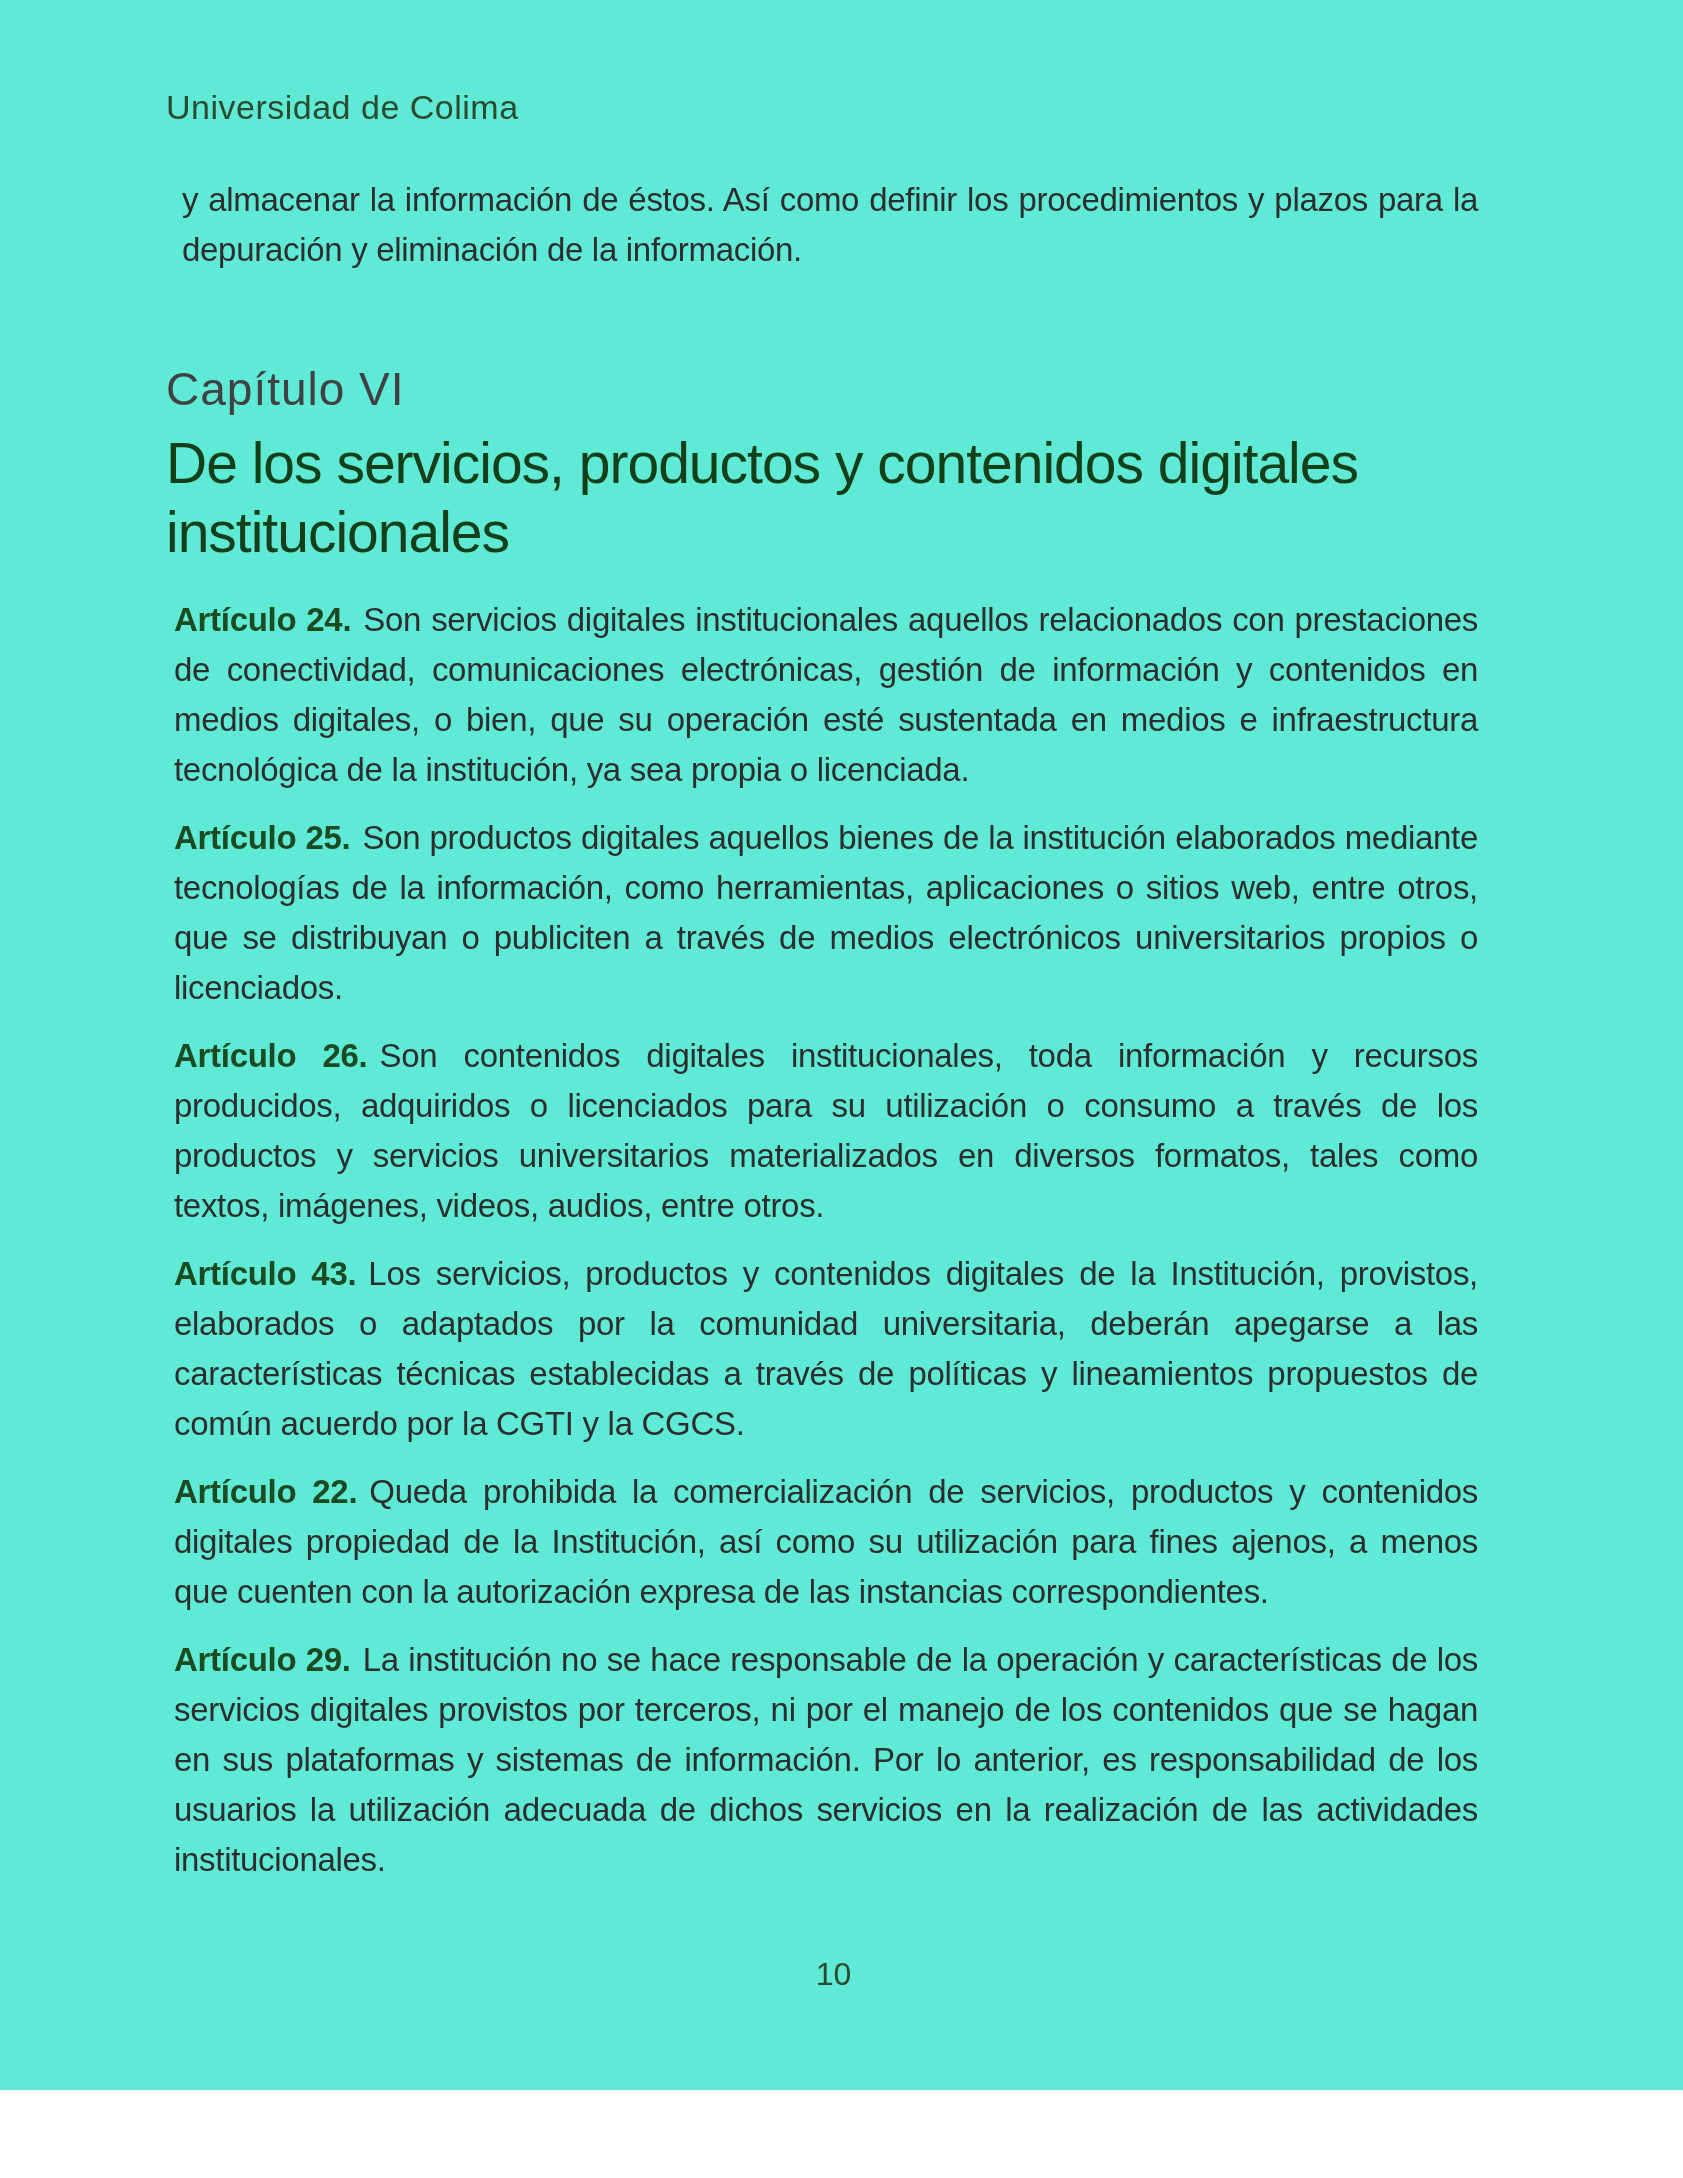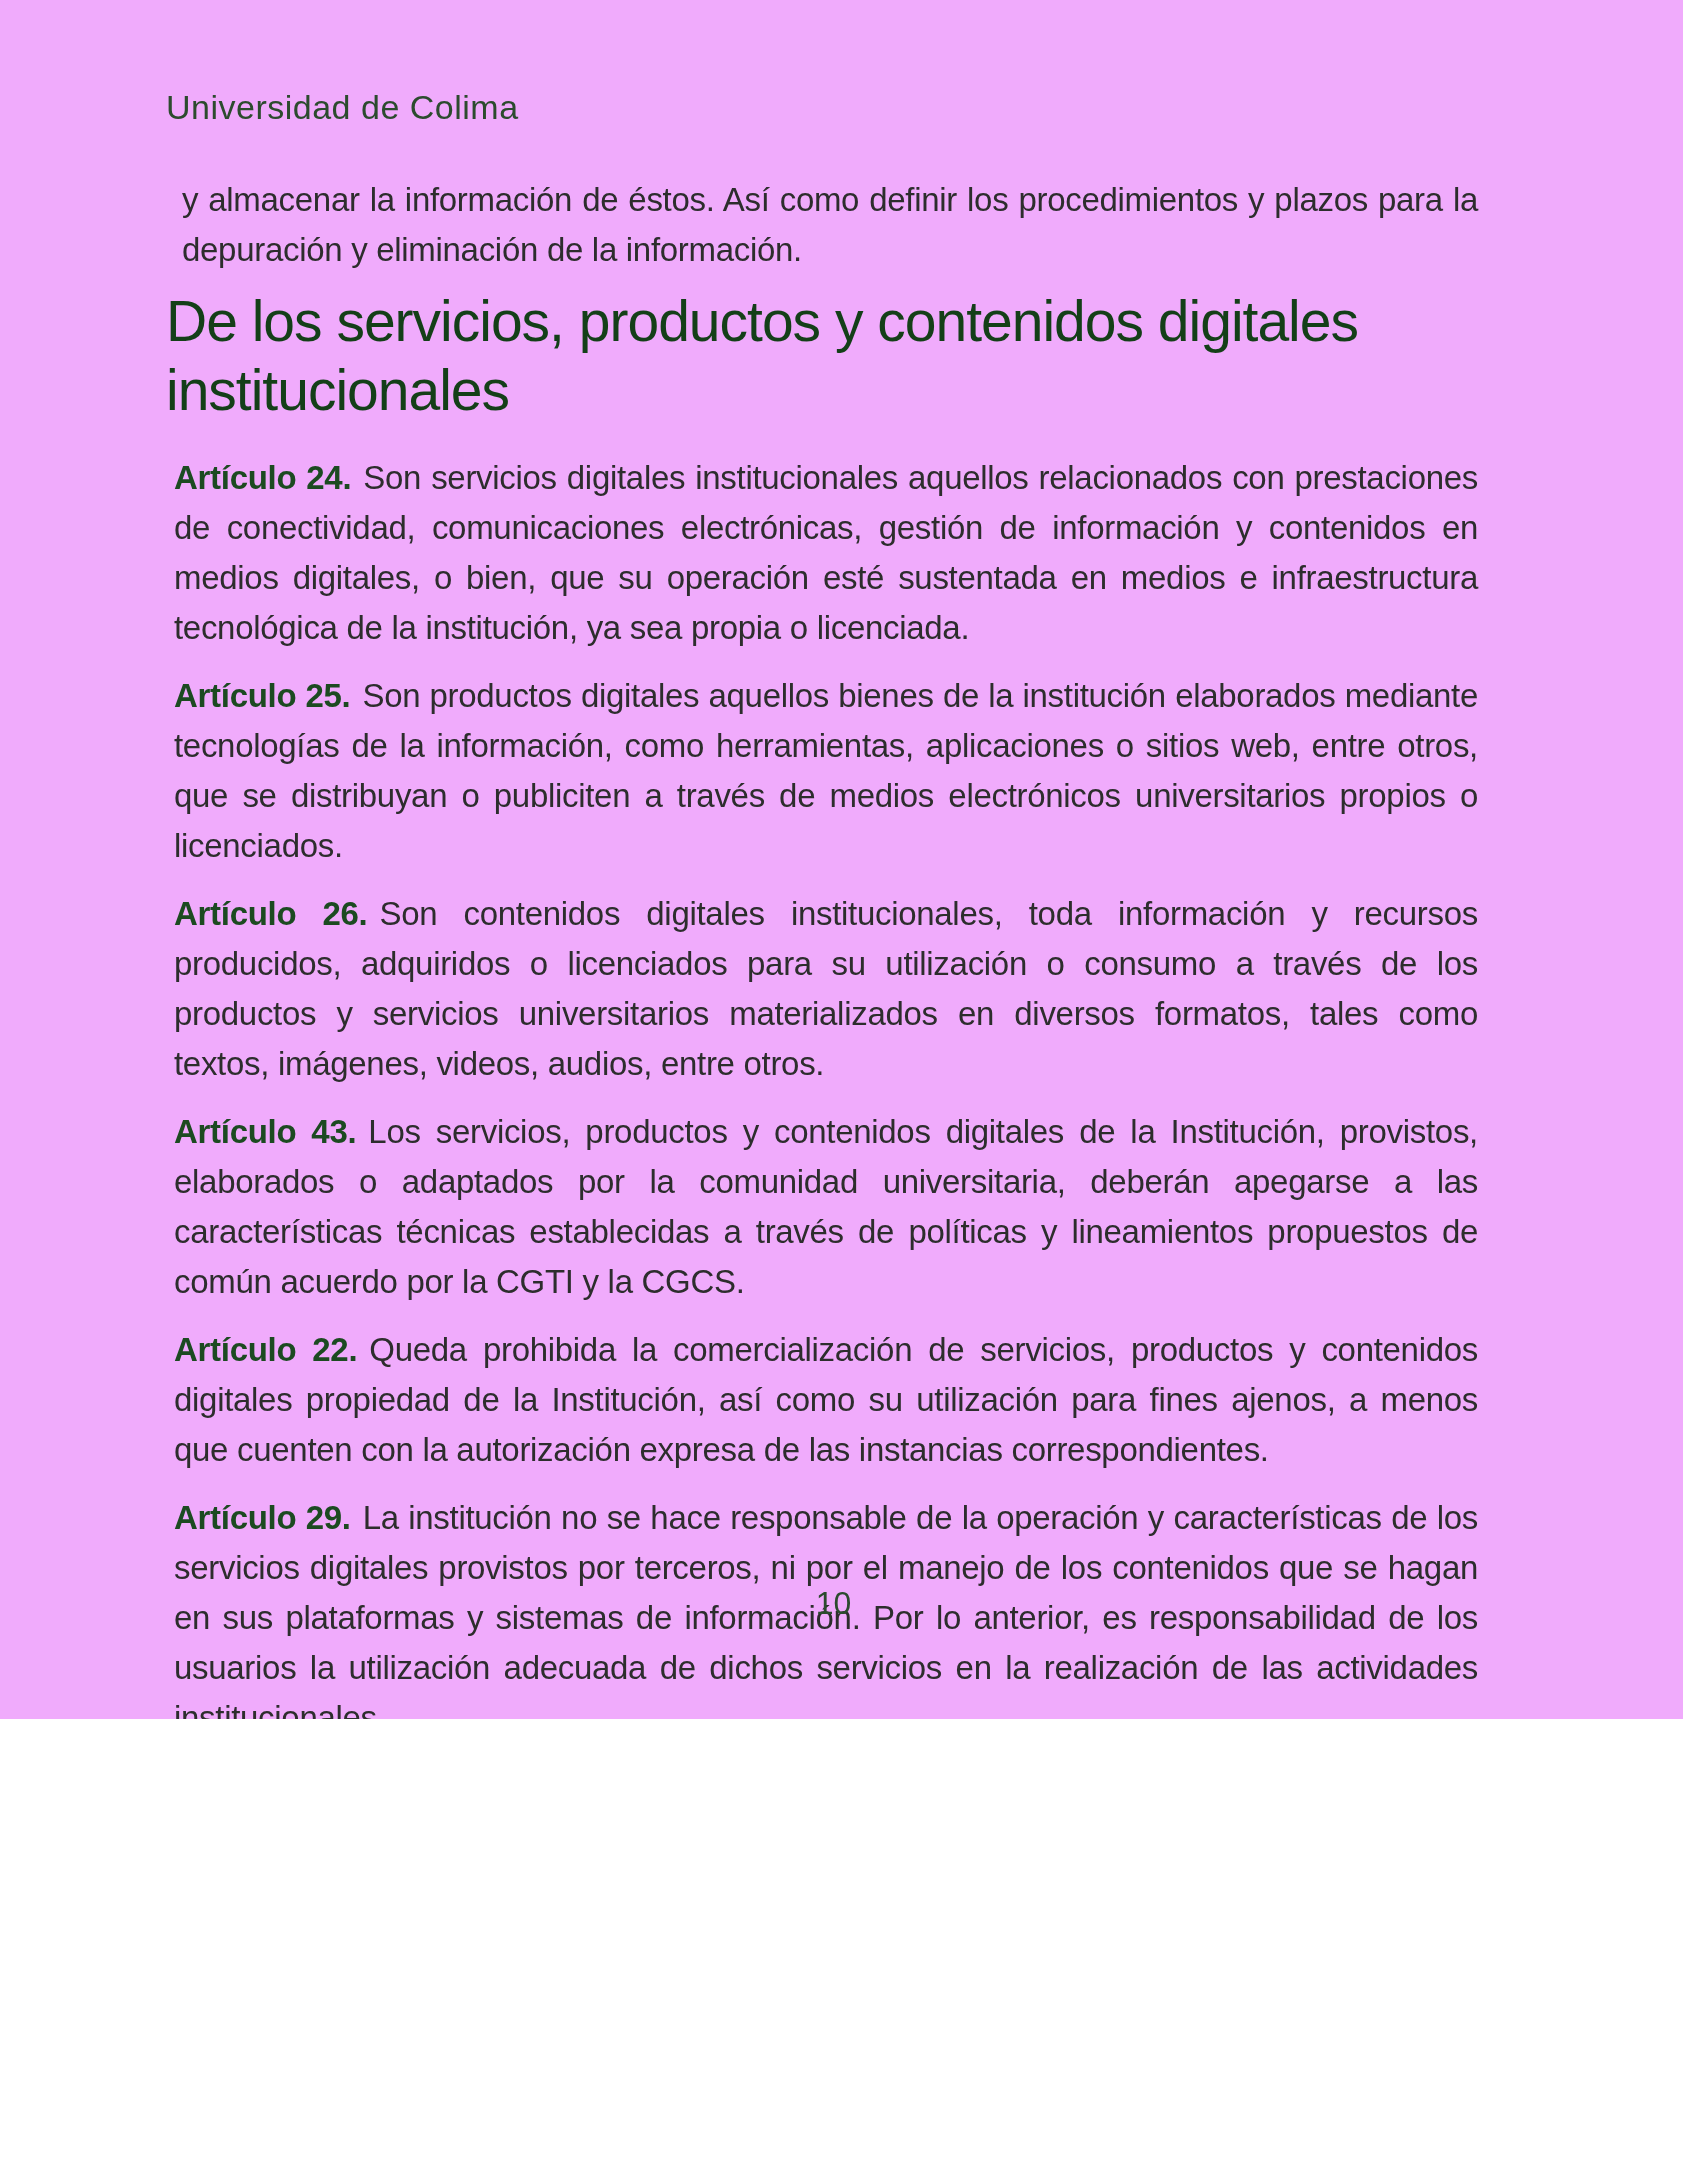--- a/index.html
+++ b/index.html
@@ -3,22 +3,22 @@
 <meta charset="utf-8">
 <style>
   html, body {
     margin: 0;
     padding: 0;
     background: #ffffff;
   }
   .page {
     position: relative;
     width: 1683px;
-    height: 1719px;
-    background: #f0abfc;
+    height: 2090px;
+    background: #5eead4;
     box-sizing: border-box;
     padding: 87px 205px 0 166px;
     font-family: "Liberation Sans", sans-serif;
     color: #2d2d2d;
     overflow: hidden;
   }
   .doc-header {
     font-size: 34px;
     line-height: 40px;
     color: #2c4b2e;
@@ -76,20 +76,21 @@
 </style>
 </head>
 <body>
 
 <div class="page">
 
   <div class="doc-header">Universidad de Colima</div>
 
   <p class="intro">y almacenar la información de éstos. Así como definir los procedimientos y plazos para la depuración y eliminación de la información.</p>
 
+  <div class="chapter-label">Capítulo VI</div>
 
   <h1 class="chapter-title">De los servicios, productos y contenidos digitales institucionales</h1>
 
   <div class="articles">
 
     <p class="article">
       <span class="art-label">Artículo 24.</span><span>Son servicios digitales institucionales aquellos relacionados con prestaciones de conectividad, comunicaciones electrónicas, gestión de información y contenidos en medios digitales, o bien, que su operación esté sustentada en medios e infraestructura tecnológica de la institución, ya sea propia o licenciada.</span>
     </p>
 
     <p class="article">

